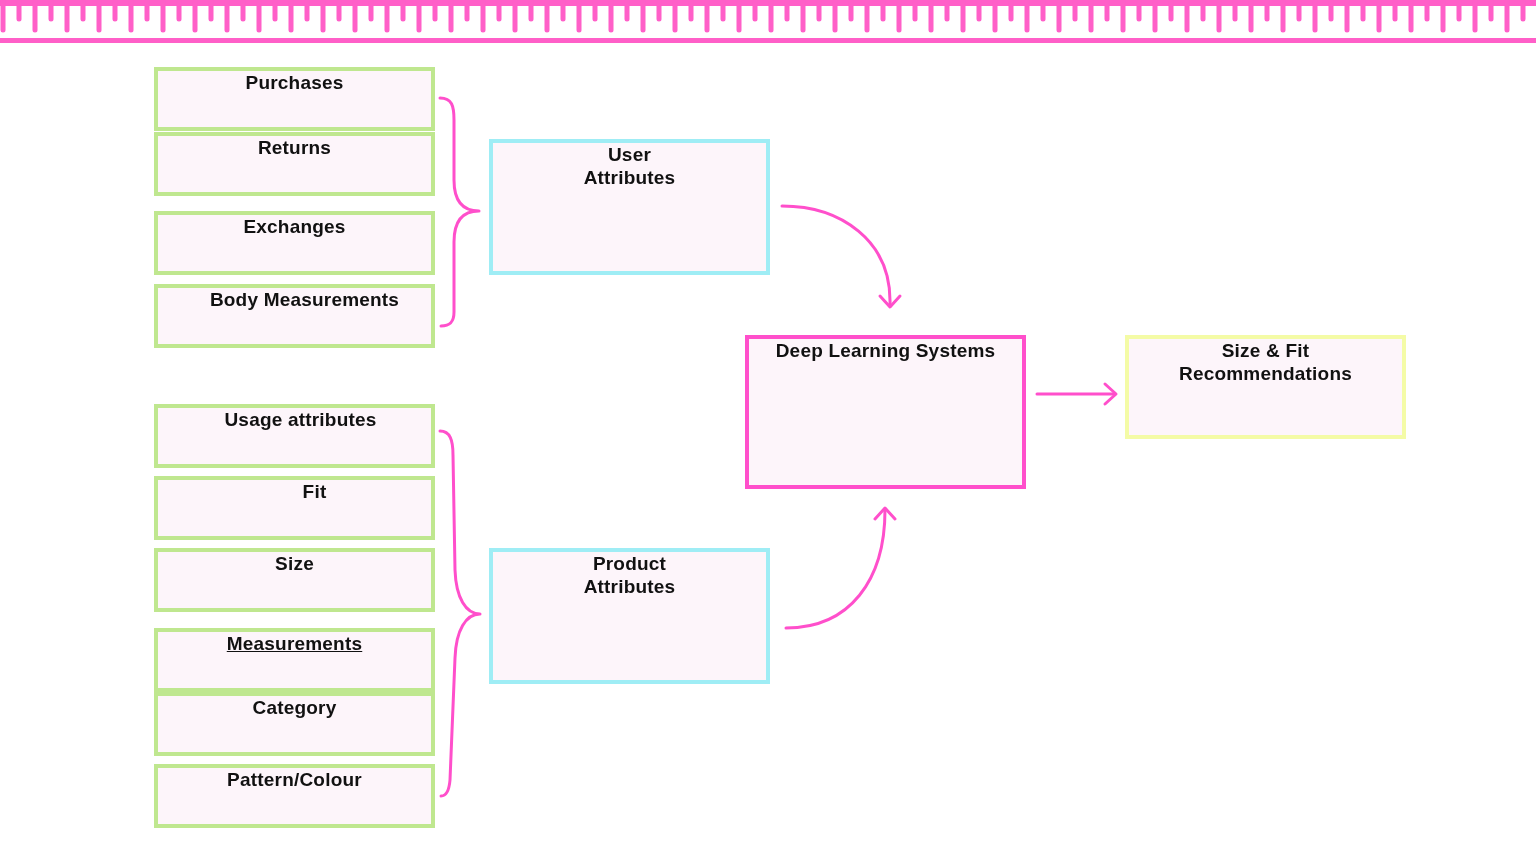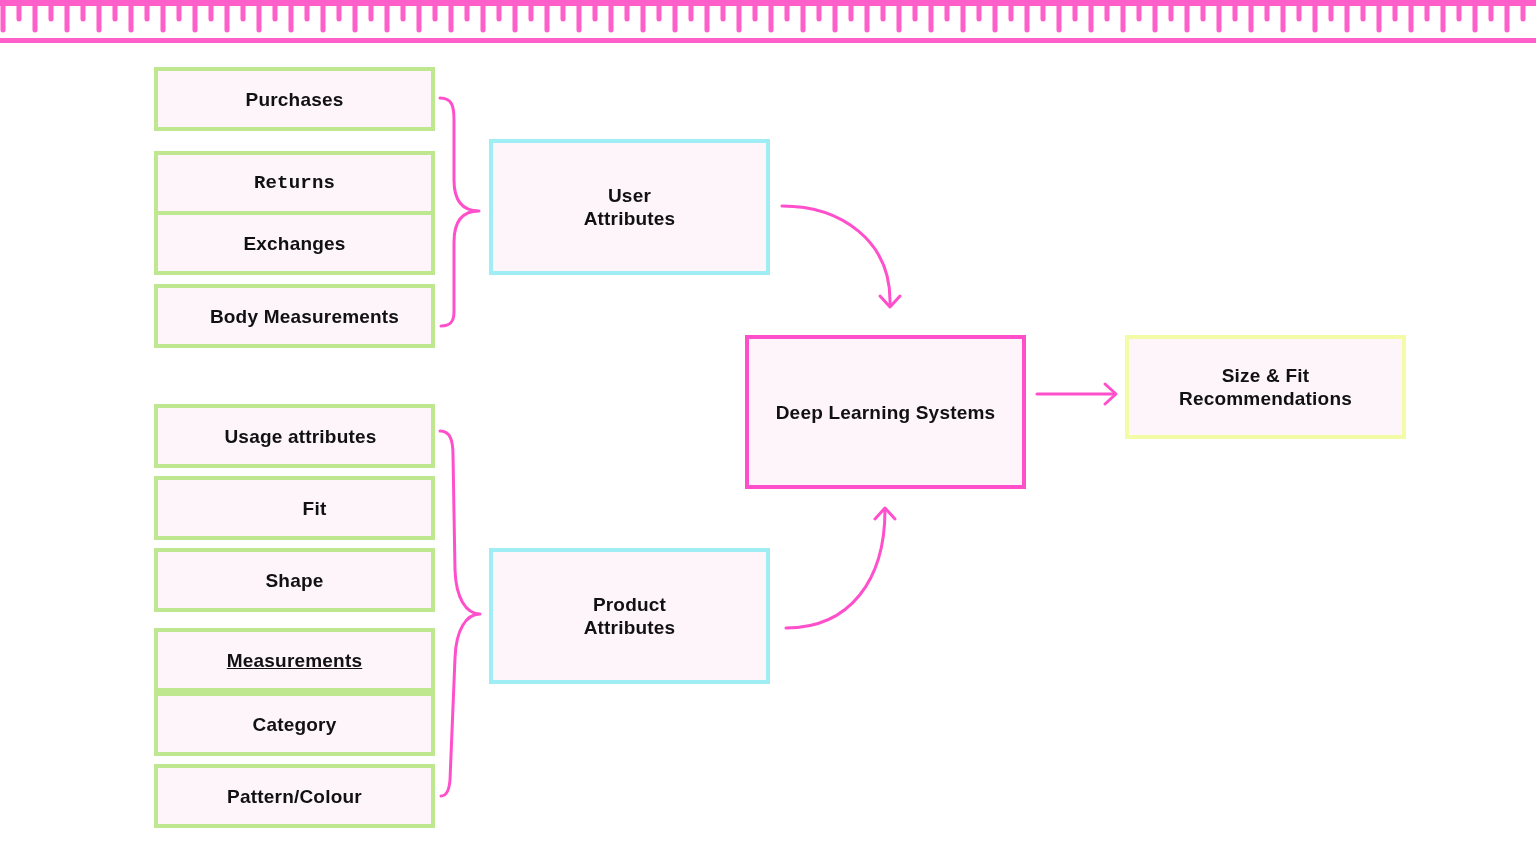--- a/index.html
+++ b/index.html
@@ -1,28 +1,28 @@
 <!DOCTYPE html>
 <html><head>
   <meta charset="utf-8">
   <style>
     html, body { margin: 0; padding: 0; background: #ffffff; }
     body { width: 1536px; height: 865px; position: relative; overflow: hidden;
            font-family: "Liberation Sans", "DejaVu Sans", sans-serif; }
     #ruler { position: absolute; left: 0; top: 0; width: 1536px; height: 46px; }
     #connectors { position: absolute; left: 0; top: 0; width: 1536px; height: 865px; pointer-events: none; }
     .node { position: absolute; box-sizing: border-box; background: #fdf5fa;
-            display: flex; align-items: center; justify-content: center; text-align: center;
+            display: flex; align-items: flex-start; justify-content: center; text-align: center;
             color: #111111; font-weight: 600; font-size: 19px; line-height: 23px; letter-spacing: 0.2px; }
     .node.source { border: 4px solid #bfe78f; width: 281px; height: 64px; left: 154px; }
     .node.group { border: 4px solid #9fedf5; width: 281px; height: 136px; left: 489px; }
     .node.core { border: 4px solid #ff4fcb; width: 281px; height: 154px; left: 745px; top: 335px; }
     .node.output { border: 4px solid #f4fba6; width: 281px; height: 104px; left: 1125px; top: 335px; }
     .node span { white-space: pre-line; }
-    .src-0 { top: 67px; } .src-1 { top: 151px; font-family: Liberation Mono, monospace; } .src-2 { top: 211px; } .src-3 { top: 284px; padding-left: 20px; }
+    .src-0 { top: 67px; } .src-1 { top: 132px; } .src-2 { top: 211px; } .src-3 { top: 284px; padding-left: 20px; }
     .src-4 { top: 404px; } .src-5 { top: 476px; padding-left: 40px; } .src-6 { top: 548px; } .src-7 { top: 628px; text-decoration: underline; }
     .src-8 { top: 692px; } .src-9 { top: 764px; }
     .src-4 span { margin-left: 12px; }
     .grp-user { top: 139px; } .grp-product { top: 548px; }
     .stroke { fill: none; stroke: #ff4fcb; stroke-width: 3; stroke-linecap: round; stroke-linejoin: round; }
   </style>
 </head>
 <body>
 
 <svg id="ruler" xmlns="http://www.w3.org/2000/svg">
@@ -152,21 +152,21 @@
     <span>Body Measurements</span>
   </div>
 
 <div class="node source src-4">
     <span>Usage attributes</span>
   </div>
 <div class="node source src-5">
     <span>Fit</span>
   </div>
 <div class="node source src-6">
-    <span>Shape</span>
+    <span>Size</span>
   </div>
 <div class="node source src-7">
     <span>Measurements</span>
   </div>
 <div class="node source src-8">
     <span>Category</span>
   </div>
 <div class="node source src-9">
     <span>Pattern/Colour</span>
   </div>

